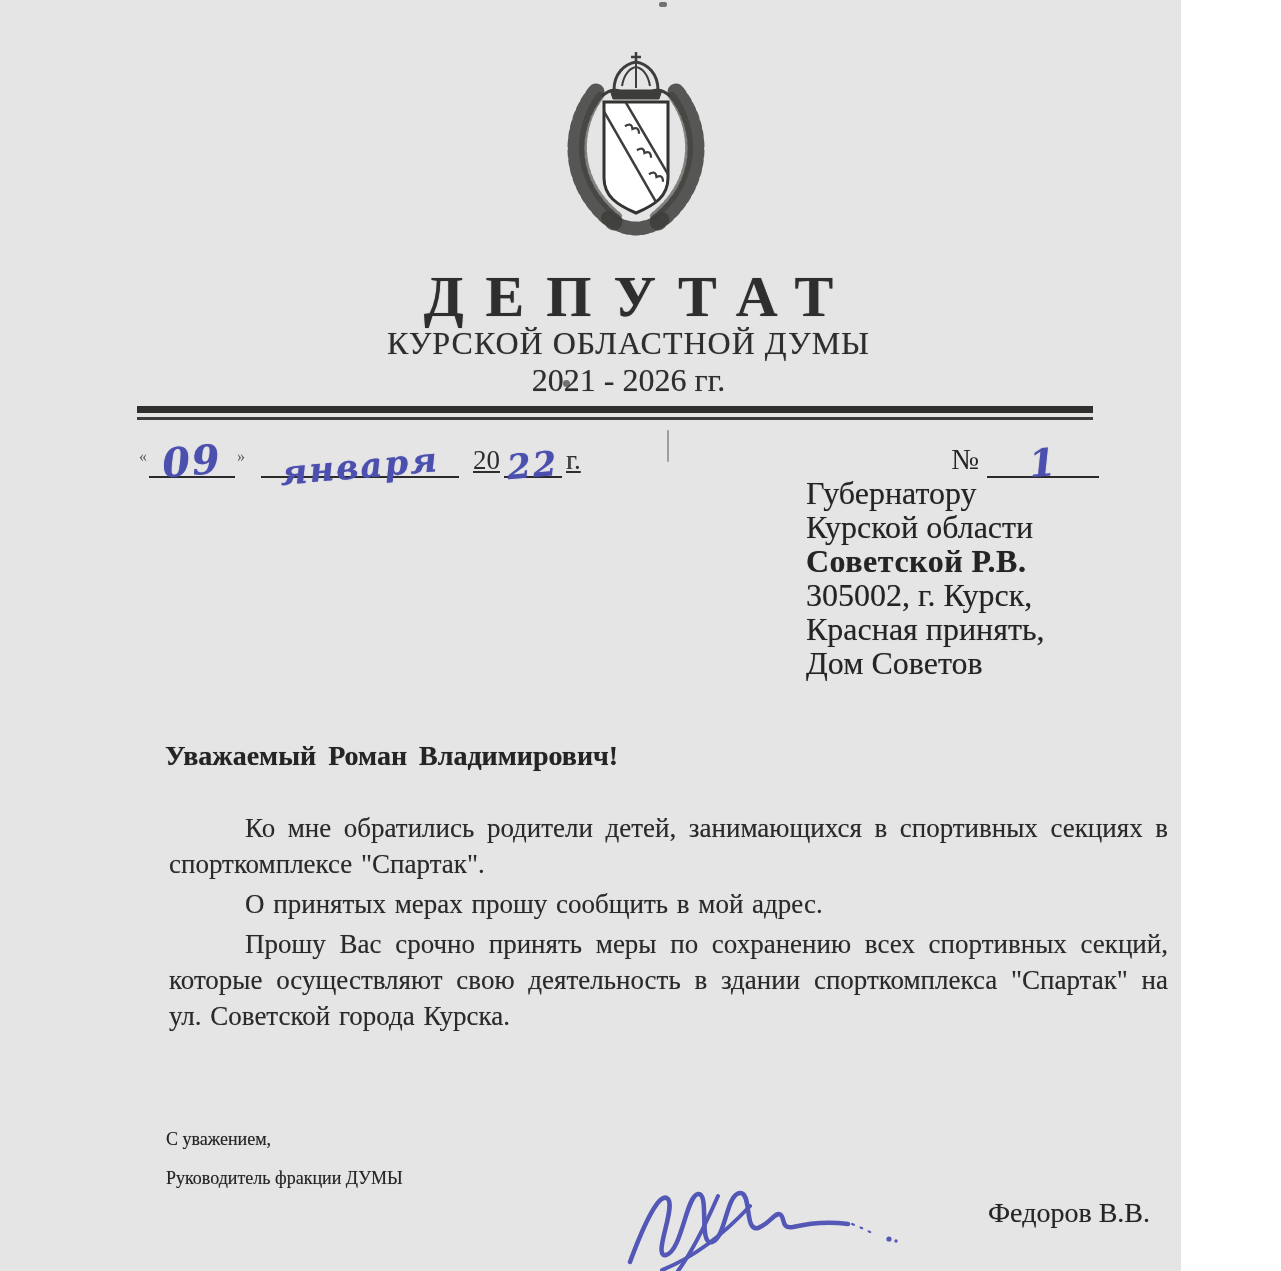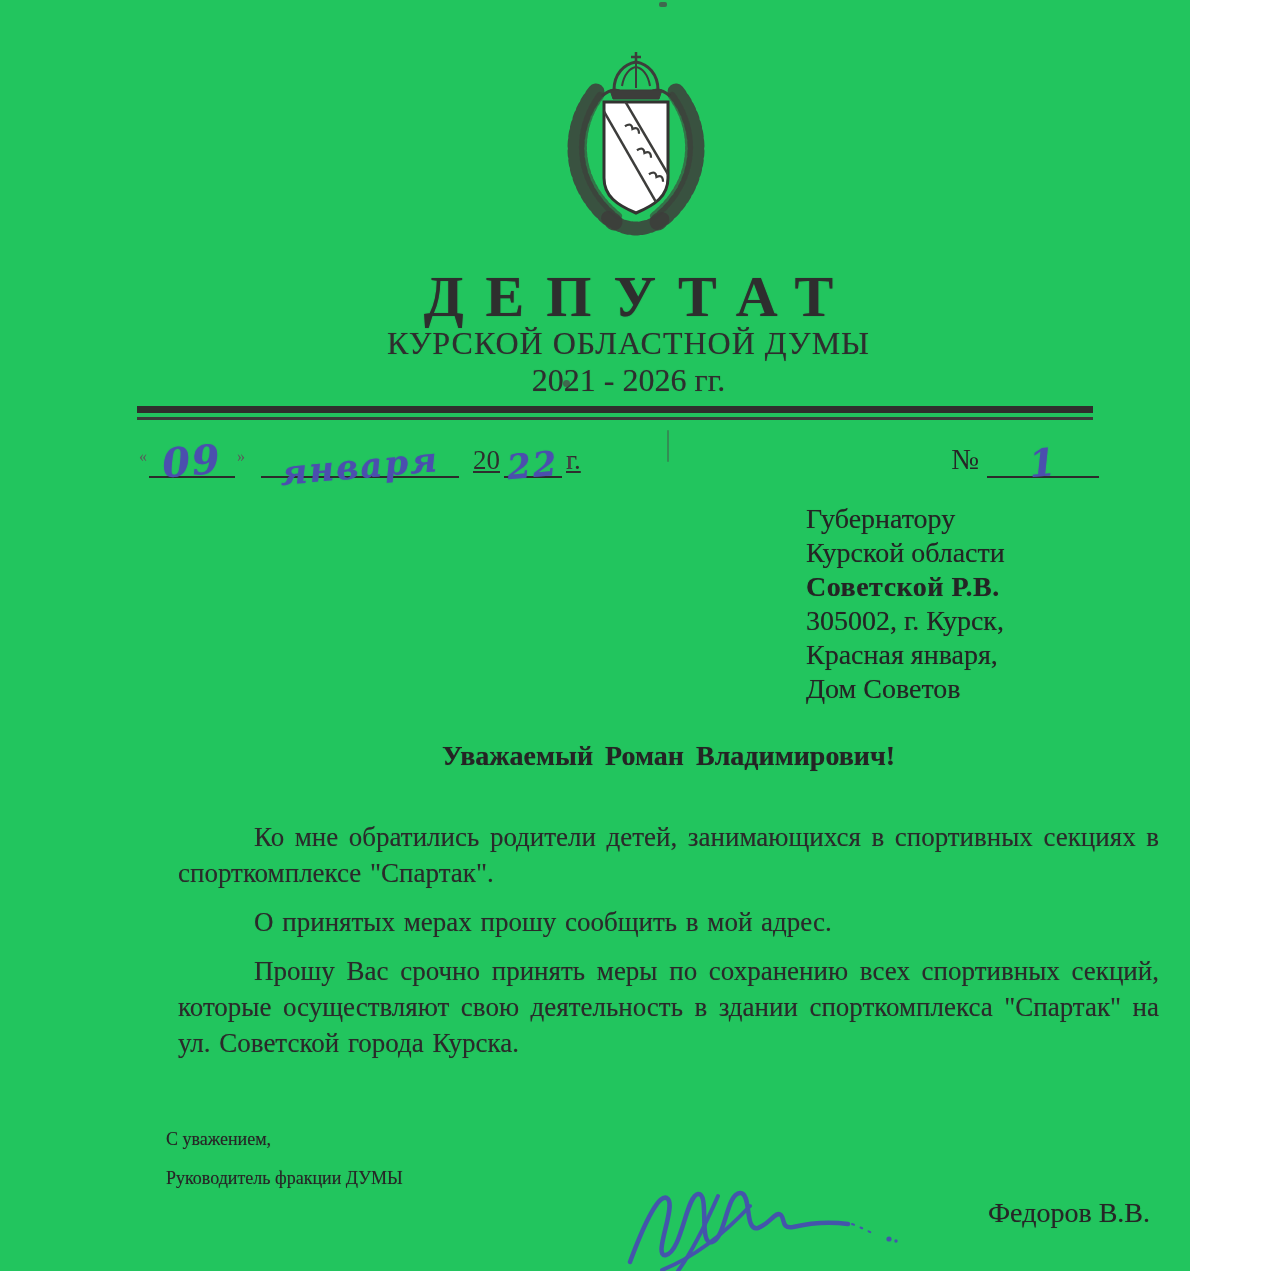--- a/index.html
+++ b/index.html
@@ -1,23 +1,22 @@
 <!DOCTYPE html>
 <html><head>
 <meta charset="utf-8">
 <style>
   html,body{margin:0;padding:0;background:#ffffff;}
   .page{
     position:relative;
     width:1181px;height:1271px;
-    background:#22c55e;
+    background:#e5e5e5;
     overflow:hidden;
     font-family:"Liberation Serif", serif;
     color:#262626;
-    padding-left:9px;
   }
   .abs{position:absolute;}
   
   .emblem{left:552px;top:44px;width:168px;height:194px;}
   .lh-title{
     left:0;top:263px;width:1281px;text-align:center;
     font-size:58px;font-weight:bold;letter-spacing:22px;
     text-indent:22px; 
     transform:translateX(-12px);
     color:#2e2e2e;
@@ -57,33 +56,33 @@
     text-shadow:0 0 1px rgba(75,79,174,.6);
   }
   .hand-day{font-size:40px;}
   .hand-month{font-size:34px;top:10px;}
   .hand-year{font-size:34px;top:9px;}
   .hand-num{font-size:38px;top:9px;}
   .dl-quote{font-size:16px;color:#5a5a5a;align-self:center;margin:0 2px;}
   .dl-print{margin:0 4px 2px 4px;color:#2e2e2e;text-decoration:underline;}
   .dl-num-label{margin-right:2px;margin-bottom:2px;font-size:29px;}
   
-  .recipient{left:806px;top:502px;font-size:28px;line-height:34px;color:#242424;
+  .recipient{left:806px;top:476px;font-size:32px;line-height:34px;color:#242424;
     text-shadow:0 0 .7px rgba(45,45,45,.5);}
   .recipient .bold{font-weight:bold;letter-spacing:.5px;}
   
   .salutation{
-    left:165px;top:740px;width:1007px;text-align:center;
+    left:165px;top:740px;width:1007px;
     font-size:28px;font-weight:bold;word-spacing:5px;
     color:#242424;text-shadow:0 0 .7px rgba(45,45,45,.55);
   }
   .bodytext{left:165px;top:806px;width:1007px;color:#2a2a2a;
     text-shadow:0 0 .7px rgba(50,50,50,.45);}
   .bodytext p{
-    margin:13px;font-size:27px;line-height:36px;
+    margin:4px;font-size:27px;line-height:36px;
     text-align:justify;text-indent:76px;word-spacing:2px;
   }
   
   .closing{left:166px;top:1120px;font-size:18px;line-height:39px;color:#262626;
     text-shadow:0 0 .7px rgba(45,45,45,.5);}
   .signer{left:988px;top:1197px;font-size:28px;color:#262626;
     text-shadow:0 0 .7px rgba(45,45,45,.5);text-align:center;}
   .signature{left:600px;top:1166px;width:340px;height:105px;}
   
   .speck{background:#4a4a4a;border-radius:2px;opacity:.75;}
@@ -164,21 +163,21 @@
         <span class="hand hand-num">1</span>
       </span>
     </div>
   </div>
 
   <div class="abs recipient">
     <div>Губернатору</div>
     <div>Курской области</div>
     <div class="bold">Советской Р.В.</div>
     <div>305002, г. Курск,</div>
-    <div>Красная января,</div>
+    <div>Красная принять,</div>
     <div>Дом Советов</div>
   </div>
 
   <div class="abs salutation">Уважаемый Роман Владимирович!</div>
 
   <div class="abs bodytext">
     <p>Ко мне обратились родители детей, занимающихся в спортивных секциях в спорткомплексе "Спартак".</p>
     <p>О принятых мерах прошу сообщить в мой адрес.</p>
     <p>Прошу Вас срочно принять меры по сохранению всех спортивных секций, которые осуществляют свою деятельность в здании спорткомплекса "Спартак" на ул. Советской города Курска.</p>
   </div>

